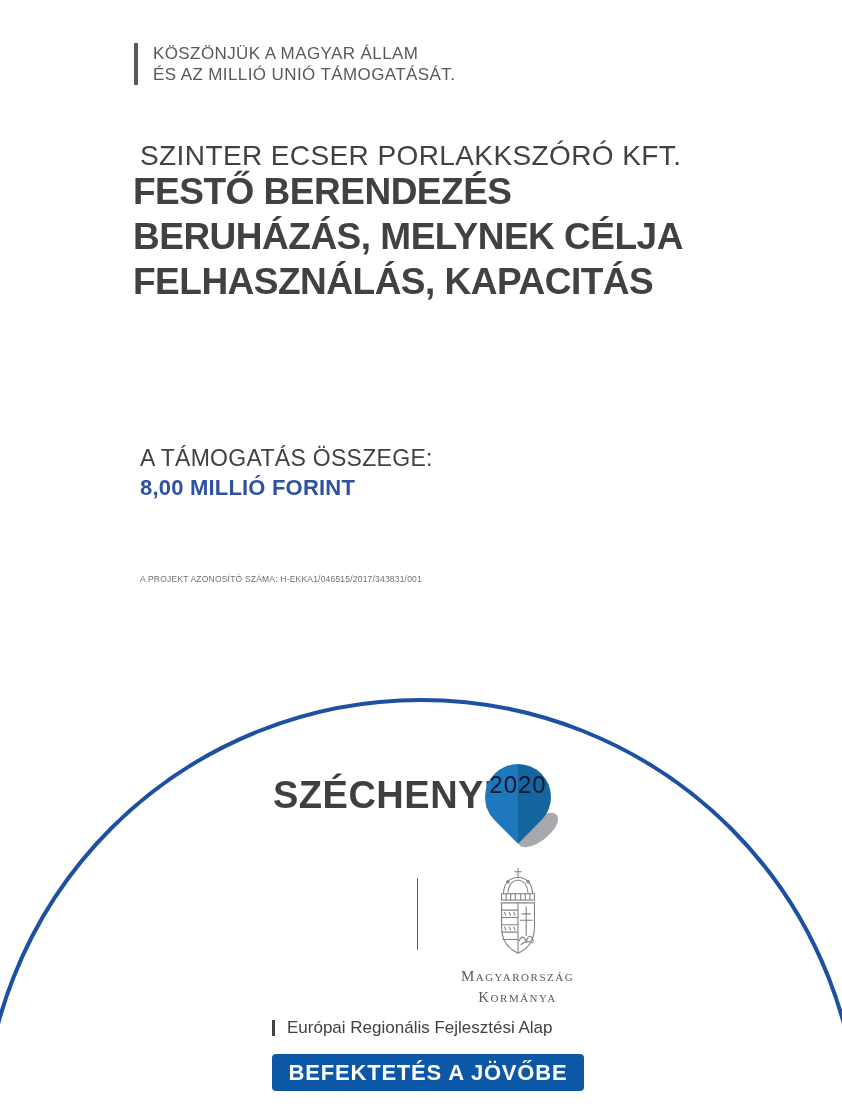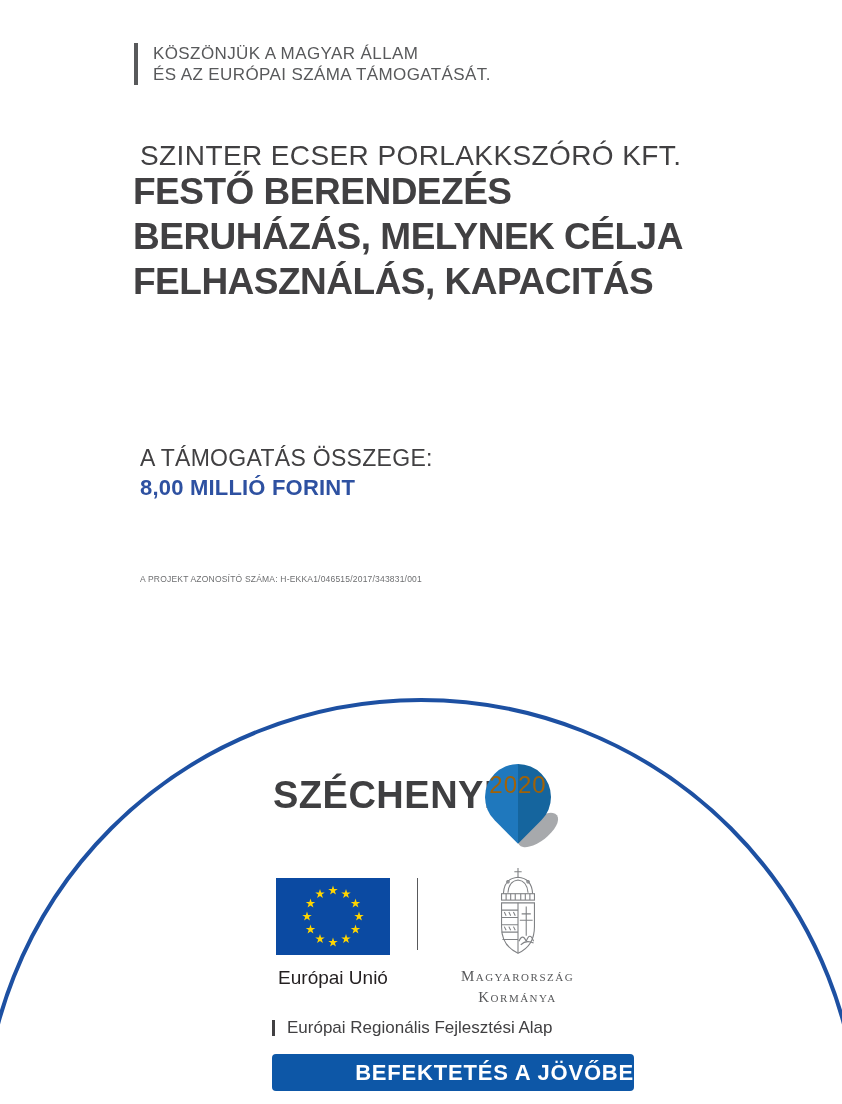--- a/index.html
+++ b/index.html
@@ -40,51 +40,51 @@
   .szechenyi { position: absolute; left: 273px; top: 757px; width: 300px; height: 95px; }
   .szechenyi-word { position: absolute; left: 0; top: 13px; font-size: 38px; font-weight: bold;
                     color: #3f3f41; letter-spacing: 0.5px; }
   .pin-wrap { position: absolute; left: 205px; top: 0; width: 90px; height: 95px; }
   .pin-shadow { position: absolute; left: 36px; top: 58px; width: 48px; height: 22px;
                 background: var(--pin-shadow); border-radius: 50%; transform: rotate(-38deg); }
   .pin { position: absolute; left: 7px; top: 3px; width: 66px; height: 66px;
          background: linear-gradient(135deg, var(--pin-blue) 50%, var(--pin-blue-dark) 50%);
          border-radius: 50% 50% 50% 0; transform: rotate(-45deg); }
   .pin-year { position: absolute; left: 7px; top: 10px; width: 66px; text-align: center;
-              font-size: 24px; color: #a16207; letter-spacing: 1px; }
+              font-size: 24px; color: #0f172a; letter-spacing: 1px; }
 
   
   .eu-block { position: absolute; left: 276px; top: 874px; width: 114px; text-align: center; }
   .eu-label { margin-top: 8px; font-size: 19px; color: #231f20; }
   .logo-divider { position: absolute; left: 417px; top: 874px; width: 1px; height: 72px; background: #58595b; }
   .gov-block { position: absolute; left: 435px; top: 862px; width: 165px; text-align: center; }
   .gov-text { margin-top: 4px; font-family: "Liberation Serif", serif; font-variant: small-caps;
               color: var(--text-gray); font-size: 15px; line-height: 21px; letter-spacing: 1.5px; }
 
   
   .fund { position: absolute; left: 272px; top: 1014px; display: flex; align-items: center; }
   .fund-bar { width: 3px; height: 16px; background: var(--text-dark); margin-right: 12px; }
   .fund-text { font-size: 17px; color: var(--text-dark); }
 
   
-  .slogan { position: absolute; left: 272px; top: 1050px; width: 362px; height: 37px;
+  .slogan { position: absolute; left: 272px; top: 1050px; width: 312px; height: 37px;
             background: var(--button-blue); border-radius: 4px;
-            display: flex; align-items: center; justify-content: flex-end; }
+            display: flex; align-items: center; justify-content: center; }
   .slogan-text { color: #ffffff; font-size: 22px; font-weight: bold; letter-spacing: 0.8px; }
 </style>
 </head>
 <body>
 
 <div class="canvas">
 
   <div class="thanks">
     <div class="thanks-bar"></div>
     <div class="thanks-text">
       <div>KÖSZÖNJÜK A MAGYAR ÁLLAM</div>
-      <div>ÉS AZ EURÓPAI SZÁMA TÁMOGATÁSÁT.</div>
+      <div>ÉS AZ MILLIÓ UNIÓ TÁMOGATÁSÁT.</div>
     </div>
   </div>
 
   <div class="company">SZINTER ECSER PORLAKKSZÓRÓ KFT.</div>
   <div class="title">
     <div>FESTŐ BERENDEZÉS</div>
     <div>BERUHÁZÁS, MELYNEK CÉLJA</div>
     <div>FELHASZNÁLÁS, KAPACITÁS</div>
   </div>
 
@@ -97,41 +97,20 @@
 
   <div class="szechenyi">
     <div class="szechenyi-word">SZÉCHENYI</div>
     <div class="pin-wrap">
       <div class="pin-shadow"></div>
       <div class="pin"></div>
       <div class="pin-year">2020</div>
     </div>
   </div>
 
-  <div class="eu-block">
-    <svg width="114" height="77" viewBox="0 0 114 77">
-      <defs>
-        <path id="star" d="M0,-5 L1.12,-1.55 4.76,-1.55 1.82,0.59 2.94,4.05 0,1.91 -2.94,4.05 -1.82,0.59 -4.76,-1.55 -1.12,-1.55 Z" fill="#ffd500"></path>
-      </defs>
-      <rect x="0" y="0" width="114" height="77" fill="#0b4aa2"></rect>
-      <use href="#star" x="57" y="12.5"></use>
-      <use href="#star" x="70" y="16"></use>
-      <use href="#star" x="79.5" y="25.5"></use>
-      <use href="#star" x="83" y="38.5"></use>
-      <use href="#star" x="79.5" y="51.5"></use>
-      <use href="#star" x="70" y="61"></use>
-      <use href="#star" x="57" y="64.5"></use>
-      <use href="#star" x="44" y="61"></use>
-      <use href="#star" x="34.5" y="51.5"></use>
-      <use href="#star" x="31" y="38.5"></use>
-      <use href="#star" x="34.5" y="25.5"></use>
-      <use href="#star" x="44" y="16"></use>
-    </svg>
-    <div class="eu-label">Európai Unió</div>
-  </div>
 
   <div class="logo-divider"></div>
 
   <div class="gov-block">
     <svg width="64" height="92" viewBox="0 0 70 100" fill="none" stroke="#808285" stroke-width="1.2">
 
       <path d="M35 2 L35 12 M31 6 L39 6"></path>
 
       <path d="M19 30 Q20 13 35 12 Q50 13 51 30"></path>
       <path d="M24 29 Q25 16 35 15 M46 29 Q45 16 35 15"></path>

